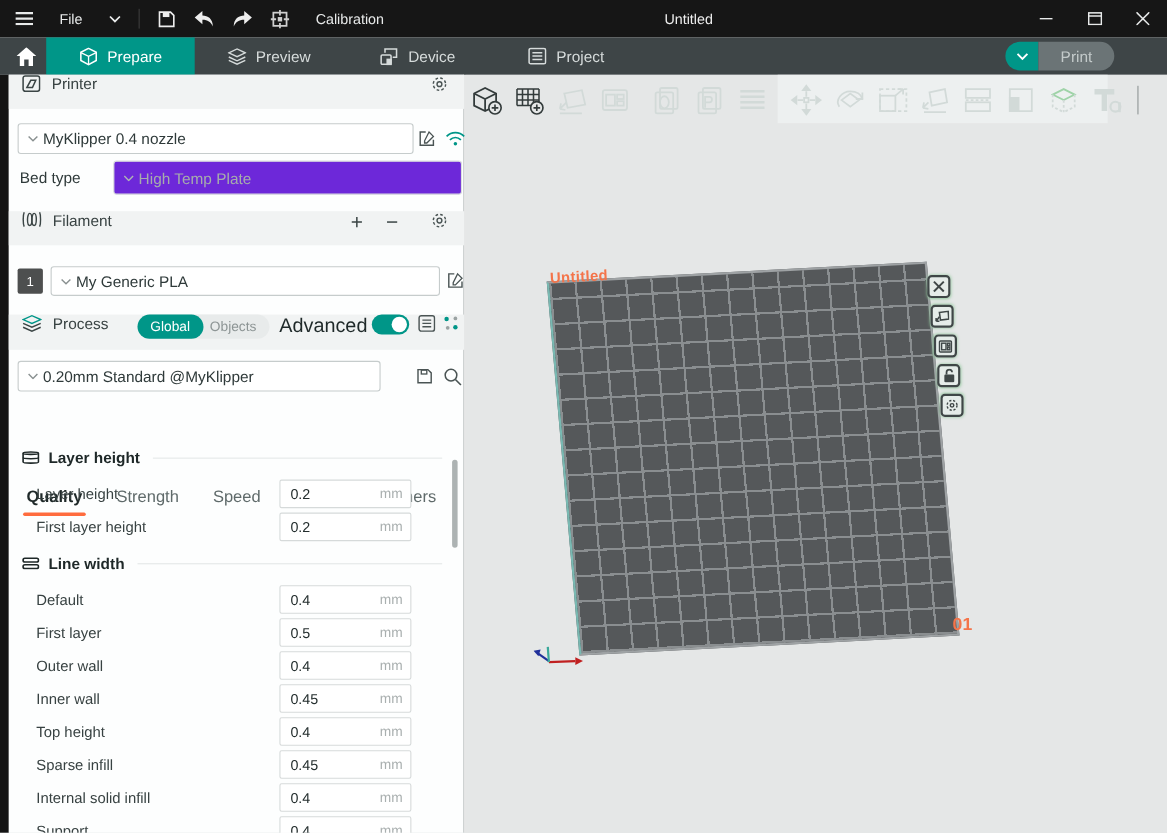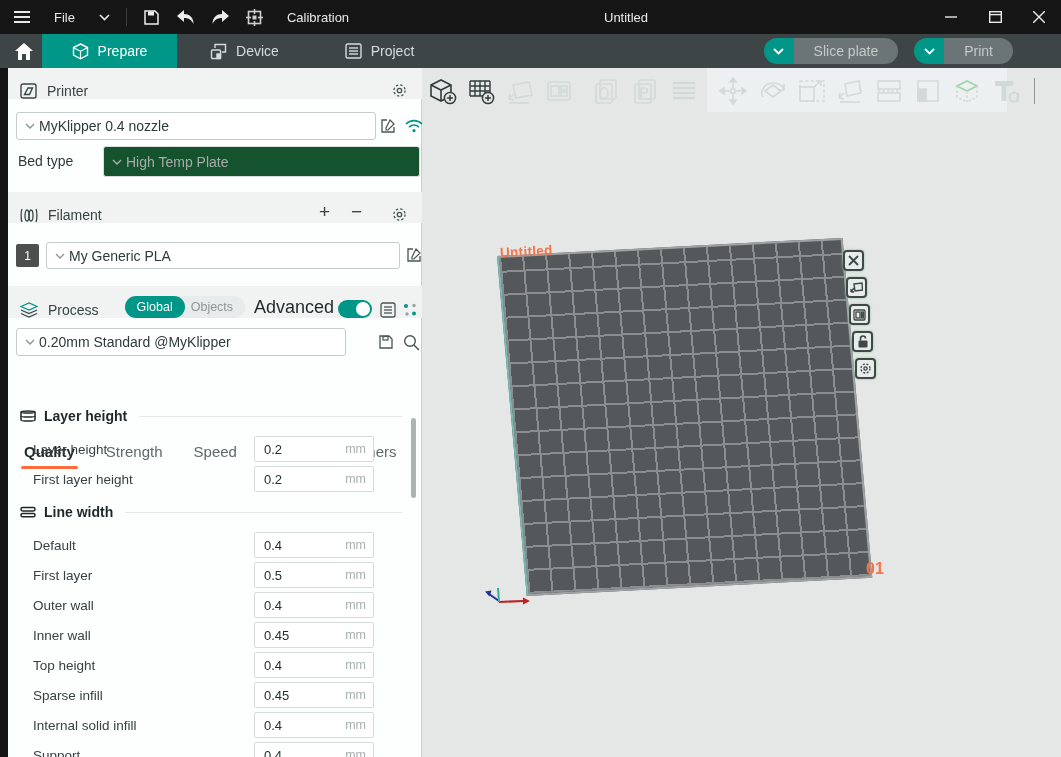--- a/index.html
+++ b/index.html
@@ -32,26 +32,26 @@
   .split-label { height:26px; background:#6B7476; border-radius:0 13px 13px 0; color:#C3CACA;
                  font-size:14px; display:flex; align-items:center; justify-content:center; padding:0 20px; }
 
   
   .leftstrip { position:absolute; left:0; top:68px; width:8px; height:689px; background:#141414; }
 
   
   .sidebar { position:absolute; left:8px; top:68px; width:414px; height:689px; background:#FDFEFE;
              border-right:1px solid #C9CECE; color:#394343; }
   .sec-header { position:absolute; left:0; width:414px; height:31px; background:#F1F3F3;
-                display:flex; align-items:flex-end; font-size:14px; }
+                display:flex; align-items:flex-start; font-size:14px; }
   .sec-header .icon { margin:0 10px 0 12px; }
   .combo { border:1px solid #C6CCCC; border-radius:3px; background:#fff; display:flex;
            align-items:center; font-size:14px; color:#2F3A3A; }
   .combo .chev { margin:0 4px 0 8px; }
-  .combo.disabled { background:#14532d; border-color:#DADEDE; color:#A6ACAC; }
+  .combo.disabled { background:#6d28d9; border-color:#DADEDE; color:#A6ACAC; }
   .side-label { font-size:14px; color:#2F3A3A; }
   .slot-badge { position:absolute; width:23px; height:23px; background:#4D4F4F; color:#fff;
                 font-size:12px; display:flex; align-items:center; justify-content:center; border-radius:2px; }
   .pill { display:flex; height:22px; background:#E8EBEB; border-radius:11px; align-items:center; }
   .pill .on { background:#009688; color:#fff; border-radius:11px; height:22px; padding:0 12px;
               display:flex; align-items:center; font-size:12.5px; }
   .pill .off { color:#8D9595; font-size:12.5px; padding:0 12px 0 6px; }
   .toggle { width:34px; height:18px; border-radius:9px; background:#009688; position:relative; }
   .toggle .knob { position:absolute; right:2px; top:2px; width:14px; height:14px; border-radius:50%; background:#fff; }
   .ptabs { position:absolute; left:0; top:368px; width:414px; height:30px; display:flex;
@@ -181,20 +181,30 @@
       </svg>
   </div>
   <div class="tab active">
     <svg width="17" height="17" viewBox="0 0 17 17">
         <path d="M8.5 1 L15.5 4.5 V12 L8.5 15.8 L1.5 12 V4.5 Z" fill="none" stroke="#fff" stroke-width="1.4"></path>
         <path d="M1.5 4.8 L8.5 8.2 L15.5 4.8 M8.5 8.2 V15.5" fill="none" stroke="#fff" stroke-width="1.2"></path>
       </svg>
     <span>Prepare</span>
   </div>
   <div class="tab">
+    <svg width="17" height="16" viewBox="0 0 17 16">
+        <g fill="none" stroke="#D6DBDB" stroke-width="1.3">
+          <path d="M1 5 L8.5 1.5 L16 5 L8.5 8.5 Z"></path>
+          <path d="M1 8.8 L8.5 12.3 L16 8.8"></path>
+          <path d="M1 11.8 L8.5 15.3 L16 11.8"></path>
+        </g>
+      </svg>
+    <span>Preview</span>
+  </div>
+  <div class="tab">
     <svg width="17" height="17" viewBox="0 0 17 17">
         <g fill="none" stroke="#D6DBDB" stroke-width="1.4">
           <path d="M5 5 V1.5 H15.5 V9 H12"></path>
           <rect x="1.5" y="7" width="9" height="8.5" rx="1"></rect>
           <rect x="7" y="11" width="3.5" height="4.5" fill="#D6DBDB"></rect>
         </g>
       </svg>
     <span>Device</span>
   </div>
   <div class="tab">
@@ -203,28 +213,20 @@
           <rect x="1" y="1" width="15" height="14" rx="1.5"></rect>
           <line x1="4" y1="5" x2="13" y2="5"></line>
           <line x1="4" y1="8" x2="13" y2="8"></line>
           <line x1="4" y1="11" x2="13" y2="11"></line>
         </g>
       </svg>
     <span>Project</span>
   </div>
 </div>
 <div class="action-btns">
-  <div class="split-btn">
-    <div class="split-chevron">
-      <svg width="11" height="7" viewBox="0 0 11 7">
-          <polyline points="1,1 5.5,5.5 10,1" fill="none" stroke="#fff" stroke-width="1.8"></polyline>
-        </svg>
-    </div>
-    <div class="split-label">Slice plate</div>
-  </div>
   <div class="split-btn">
     <div class="split-chevron">
       <svg width="11" height="7" viewBox="0 0 11 7">
           <polyline points="1,1 5.5,5.5 10,1" fill="none" stroke="#fff" stroke-width="1.8"></polyline>
         </svg>
     </div>
     <div class="split-label">Print</div>
   </div>
 </div>
 

